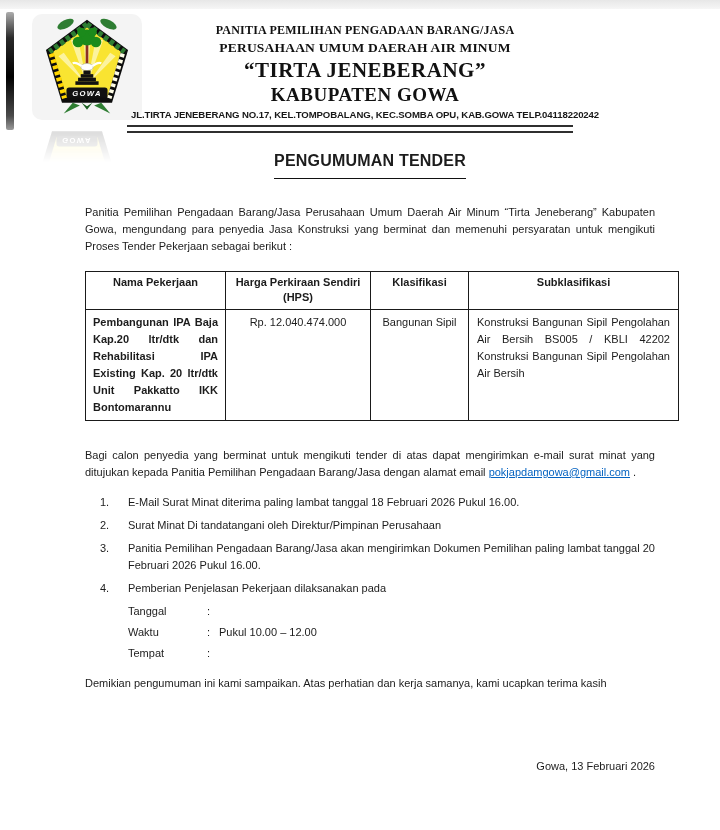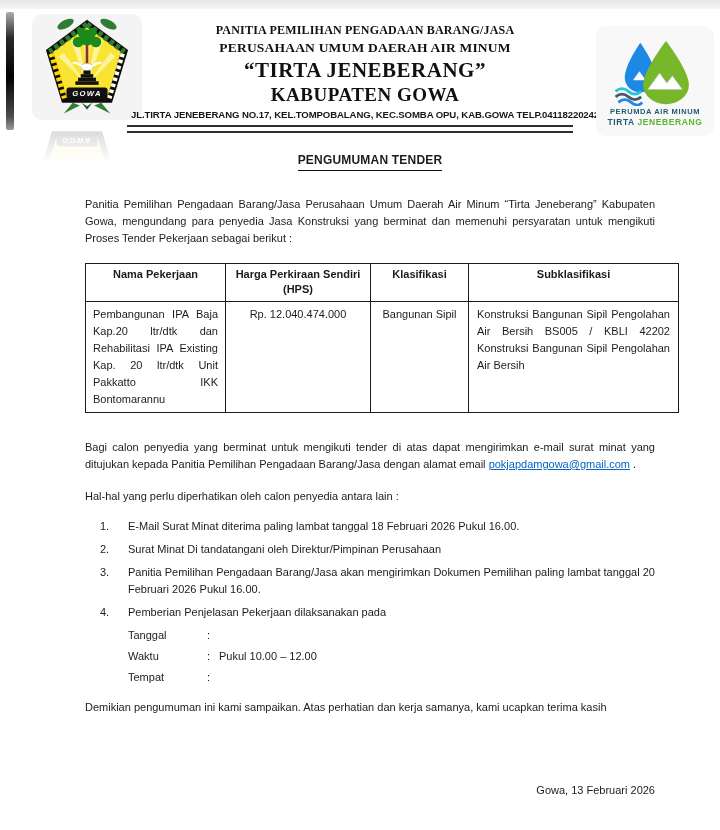--- a/index.html
+++ b/index.html
@@ -37,32 +37,32 @@
   .lh3 { font-size:21px; line-height:25px; margin-top:2px; letter-spacing:.5px; }
   .lh4 { font-size:19px; line-height:23px; letter-spacing:.5px; }
   .lh-address { font-family:"Liberation Sans", sans-serif; font-size:9.6px; font-weight:bold;
     letter-spacing:-0.1px; margin-top:3px; color:#171717; }
   .double-rule { position:absolute; left:127px; top:125px; width:446px; height:8px;
     border-top:2px solid #2f2f2f; border-bottom:2px solid #2f2f2f; }
 
   
   .content { position:absolute; left:85px; top:152px; width:570px; font-size:11px; line-height:17px; }
   .doc-title-wrap { text-align:center; }
-  .doc-title { display:inline-block; font-weight:bold; font-size:12px; letter-spacing:.2px;
-    border-bottom:1.6px solid #111; padding-bottom:1px; }
+  .doc-title { display:inline-block; font-weight:bold; font-size:16px; letter-spacing:.2px;
+    border-bottom:1.6px solid #111; padding-bottom:9px; }
   .doc-number { text-align:center; margin-top:4px; font-size:11.5px; }
   .just { text-align:justify; }
   .intro { margin-top:25px; }
 
   table.tender { border-collapse:collapse; margin-top:16px; width:570px; table-layout:fixed; }
   table.tender th, table.tender td { border:1.6px solid #1a1a1a; font-size:11px; vertical-align:top; }
   table.tender th { font-weight:bold; text-align:center; padding:3px 2px 4px; line-height:15px; }
   th.col-nama { width:140px; } th.col-hps { width:145px; white-space:pre-line; }
   th.col-klas { width:98px; } th.col-subklas { width:210px; }
-  td.cell-nama { padding:4px 7px; text-align:justify; height:104px; line-height:17px; }
+  td.cell-nama { padding:4px 7px; text-align:justify; height:104px; line-height:17px;font-weight:bold; }
   td.cell-hps { text-align:center; padding-top:4px; }
   td.cell-klas { text-align:center; padding-top:4px; line-height:16px; }
   td.cell-subklas { padding:4px 8px; text-align:justify; line-height:17px; }
 
   .interest { margin-top:26px; }
   .email-link { color:#0563c1; text-decoration:underline; cursor:pointer; }
   .hal-heading { margin-top:15px; }
 
   .notes { margin-top:13px; }
   .note-item { display:flex; margin:0 0 6px 15px; }
@@ -134,35 +134,20 @@
   </div>
 
   <div class="letterhead-text">
     <div class="lh1">PANITIA PEMILIHAN PENGADAAN BARANG/JASA</div>
     <div class="lh2">PERUSAHAAN UMUM DAERAH AIR MINUM</div>
     <div class="lh3">“TIRTA JENEBERANG”</div>
     <div class="lh4">KABUPATEN GOWA</div>
     <div class="lh-address">JL.TIRTA JENEBERANG NO.17, KEL.TOMPOBALANG, KEC.SOMBA OPU, KAB.GOWA TELP.04118220242</div>
   </div>
 
-  <div class="logo-box perumda-box">
-    <svg width="86" height="66" viewBox="0 0 92 72">
-      <path d="M30 3 C30 3 13 27 13 41 a17 16 0 0 0 34 0 C47 27 30 3 30 3 Z" fill="#1e88e5"></path>
-      <path d="M22 44 L29 34 L36 44 Z" fill="#ffffff" opacity="0.95"></path>
-      <path d="M58 1 C58 1 33 33 33 49 a25 21 0 0 0 50 0 C83 33 58 1 58 1 Z" fill="#76b82a"></path>
-      <path d="M38 54 L51 36 L59 47 L65 39 L76 54 Z" fill="#ffffff" stroke="#b5b5b5" stroke-width="0.6"></path>
-      <path d="M3 56 q7 -6 14 0 t14 0" stroke="#26c6da" stroke-width="3" fill="none"></path>
-      <path d="M3 62 q7 -6 14 0 t14 0" stroke="#455a64" stroke-width="3" fill="none"></path>
-      <path d="M6 68 q7 -6 14 0 t12 0" stroke="#1e88e5" stroke-width="3" fill="none"></path>
-    </svg>
-    <div class="perumda-caption">
-      <div class="perumda-line1">PERUMDA AIR MINUM</div>
-      <div class="perumda-line2"><span class="cap-tirta">TIRTA</span> <span class="cap-jeneberang">JENEBERANG</span></div>
-    </div>
-  </div>
 
   <div class="double-rule"></div>
 
   <div class="content">
 
     <div class="doc-title-wrap">
       <span class="doc-title">PENGUMUMAN TENDER</span>
     </div>
 
     <p class="intro just">Panitia Pemilihan Pengadaan Barang/Jasa Perusahaan Umum Daerah Air Minum “Tirta Jeneberang” Kabupaten Gowa, mengundang para penyedia Jasa Konstruksi yang berminat dan memenuhi persyaratan untuk mengikuti Proses Tender Pekerjaan sebagai berikut :</p>
@@ -180,21 +165,20 @@
         <td class="cell-nama">Pembangunan IPA Baja Kap.20 ltr/dtk dan Rehabilitasi IPA Existing Kap. 20 ltr/dtk Unit Pakkatto IKK Bontomarannu</td>
         <td class="cell-hps">Rp. 12.040.474.000</td>
         <td class="cell-klas">Bangunan Sipil</td>
         <td class="cell-subklas">Konstruksi Bangunan Sipil Pengolahan Air Bersih BS005 / KBLI 42202 Konstruksi Bangunan Sipil Pengolahan Air Bersih</td>
       </tr>
     </tbody>
       </table>
 
     <p class="interest just"><span>Bagi calon penyedia yang berminat untuk mengikuti tender di atas dapat mengirimkan e-mail surat minat yang ditujukan kepada Panitia Pemilihan Pengadaan Barang/Jasa dengan alamat email </span><a class="email-link">pokjapdamgowa@gmail.com</a><span> .</span></p>
 
-    <p class="hal-heading">Hal-hal yang perlu diperhatikan oleh calon penyedia antara lain :</p>
 
     <div class="notes">
       <div class="note-item">
         <span class="note-no">1.</span>
         <div class="note-text">E-Mail Surat Minat diterima paling lambat tanggal 18 Februari 2026 Pukul 16.00.</div>
       </div>
       <div class="note-item">
         <span class="note-no">2.</span>
         <div class="note-text">Surat Minat Di tandatangani oleh Direktur/Pimpinan Perusahaan</div>
       </div>

